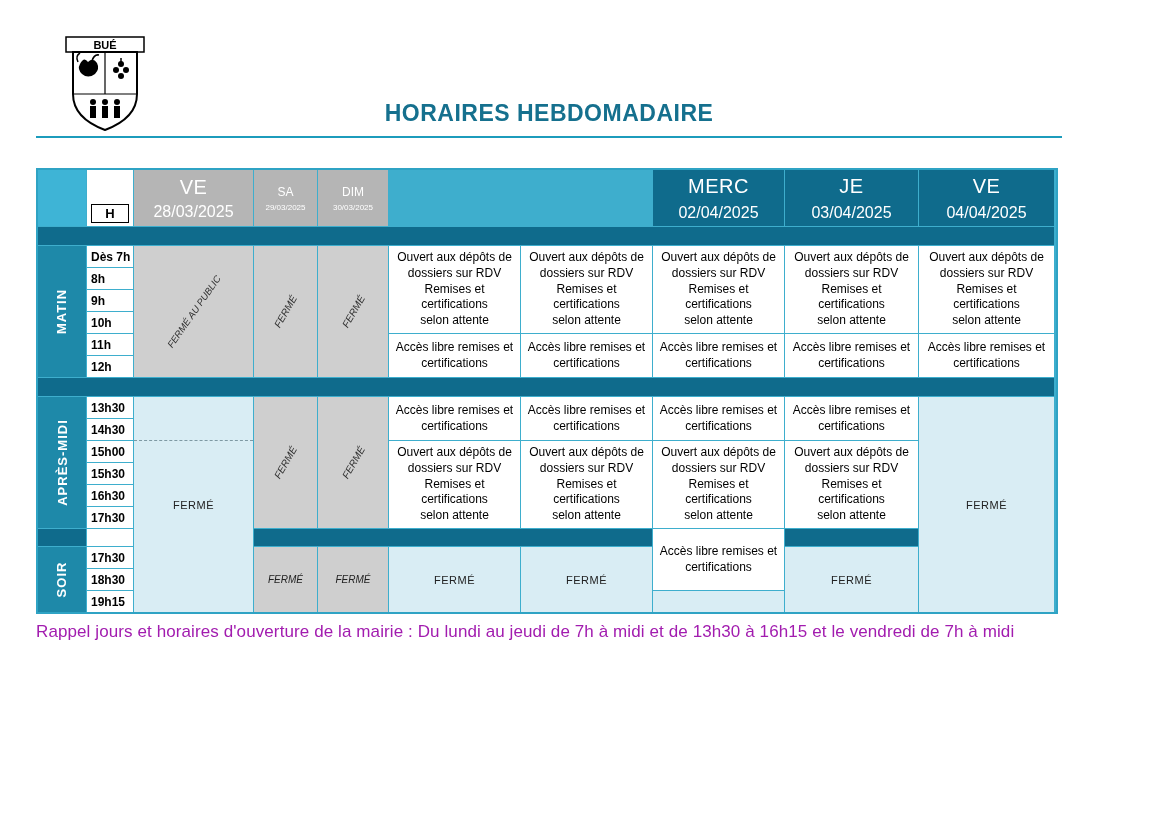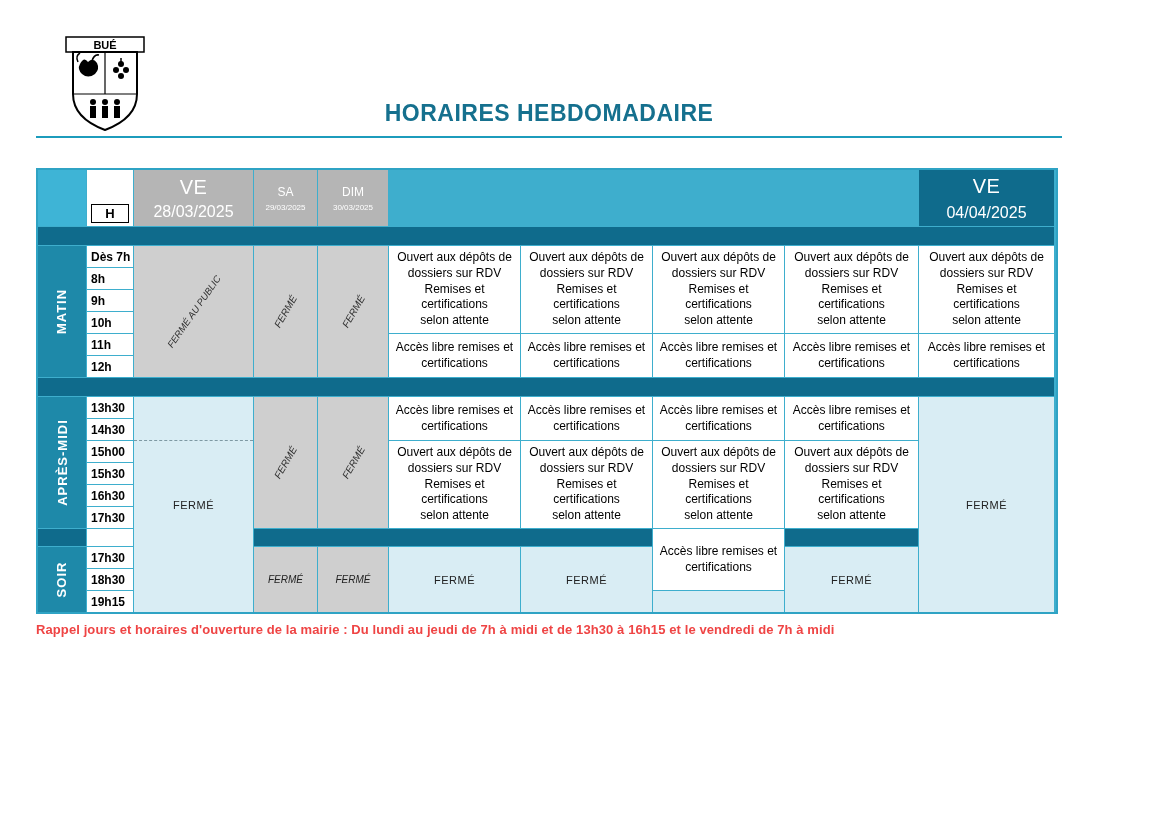--- a/index.html
+++ b/index.html
@@ -31,21 +31,21 @@
   .rot55{transform:rotate(-55deg);font-size:9.5px;font-style:italic;color:#333;white-space:nowrap}
   .it span,.it{font-style:italic;font-size:10px;color:#222}
   .rel{position:relative}
   .dashline{position:absolute;left:0;top:43px;width:100%;border-top:1px dashed #7E99A3}
   .hcell{background:#fff;align-items:flex-end;padding-bottom:3px}
   .hbox{border:1px solid #000;padding:1px 13px;font-size:13px;font-weight:600;background:#fff}
   .dayname{font-size:20px;letter-spacing:.5px}
   .daydate{font-size:16px}
   .daynameS{font-size:12px}
   .daydateS{font-size:8px}
-  .note{margin-top:8px;font-size:13px;font-weight:700;color:#ef4444;letter-spacing:.1px}
+  .note{margin-top:8px;font-size:17px;font-weight:400;color:#a21caf;letter-spacing:.1px}
 </style>
 </head>
 <body>
 
 <div class="content">
 
   <svg class="crest" width="94" height="102" viewBox="0 0 94 102">
     <rect x="8" y="3" width="78" height="15" fill="#fff" stroke="#000" stroke-width="1.5"></rect>
     <text x="47" y="15" text-anchor="middle" font-size="11" font-weight="bold" fill="#000">BUÉ</text>
     <path d="M15 18 H79 V60 Q79 84 47 96 Q15 84 15 60 Z" fill="#fff" stroke="#000" stroke-width="2"></path>
@@ -82,20 +82,28 @@
       <span class="daydate">28/03/2025</span>
     </div>
     <div class="c grayhead" style="grid-area:1/4/2/5">
       <span class="daynameS">SA</span>
       <span class="daydateS">29/03/2025</span>
     </div>
     <div class="c grayhead" style="grid-area:1/5/2/6">
       <span class="daynameS">DIM</span>
       <span class="daydateS">30/03/2025</span>
     </div>
+    <div class="c tealhead" style="grid-area:1/8/2/9">
+      <span class="dayname">MERC</span>
+      <span class="daydate">02/04/2025</span>
+    </div>
+    <div class="c tealhead" style="grid-area:1/9/2/10">
+      <span class="dayname">JE</span>
+      <span class="daydate">03/04/2025</span>
+    </div>
     <div class="c tealhead" style="grid-area:1/10/2/11">
       <span class="dayname">VE</span>
       <span class="daydate">04/04/2025</span>
     </div>
 
     <div class="c band" style="grid-area:2/1/3/11"></div>
 
     <div class="c seclabel" style="grid-area:3/1/9/2">
       <span class="vert">MATIN</span>
     </div>

